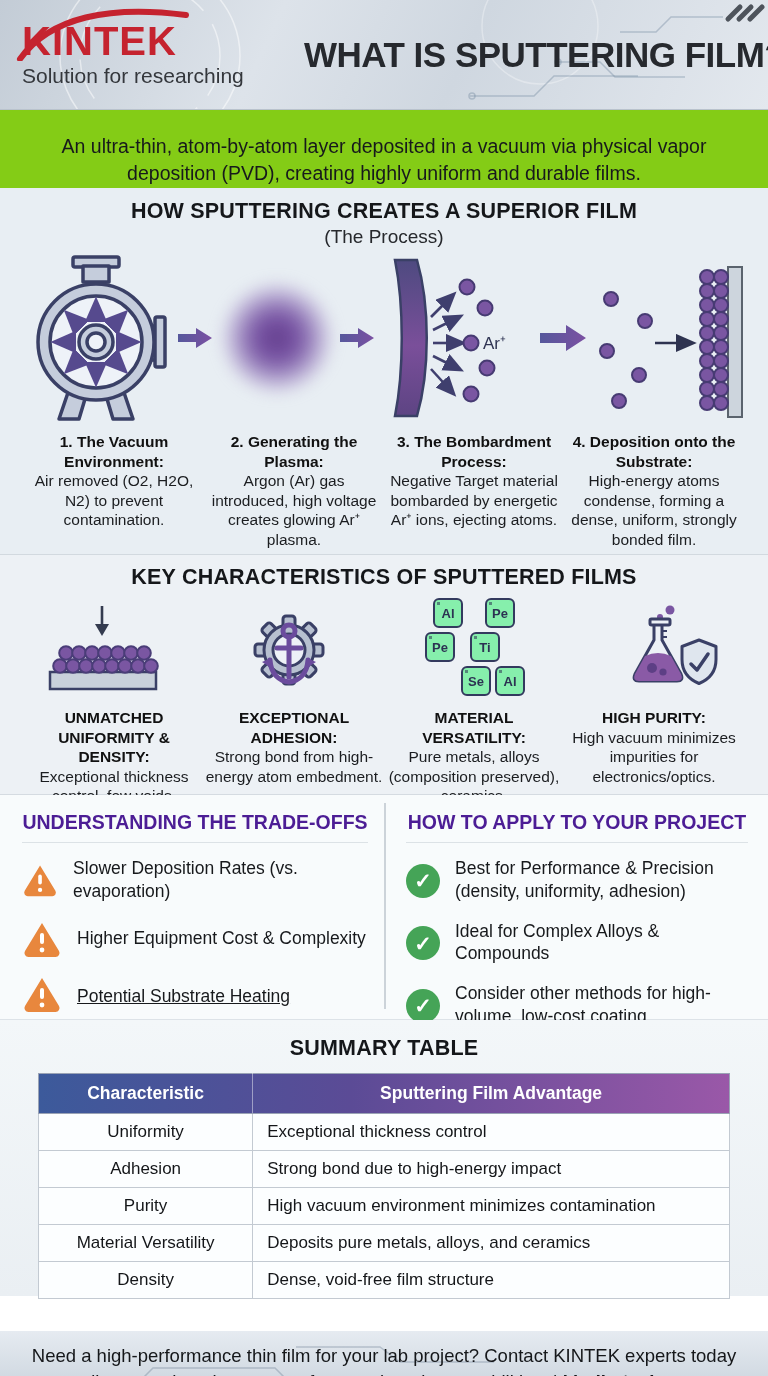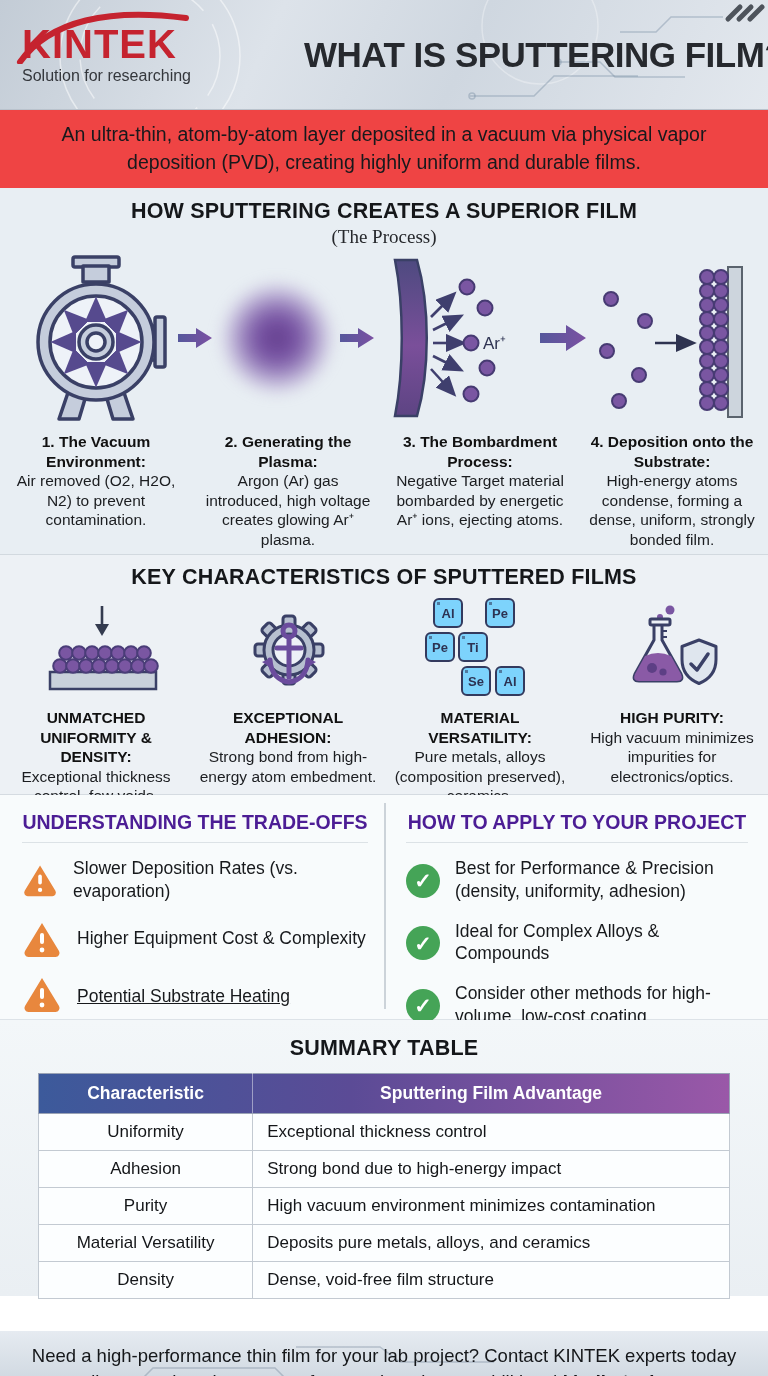--- a/index.html
+++ b/index.html
@@ -12,45 +12,45 @@
   
   .header {
     height: 110px; display: flex; align-items: center; padding: 0 14px 0 22px;
     background: linear-gradient(115deg, #c3ccd6 0%, #dde3ea 35%, #cfd7e0 60%, #e3e8ee 100%);
     border-bottom: 1px solid #b9c2cc; overflow: hidden;
   }
   .deco { position: absolute; inset: 0; pointer-events: none; }
   .logo-block { position: relative; width: 250px; flex: 0 0 250px; z-index: 2; }
   .logo-text { font-size: 40px; font-weight: bold; color: #c5232f; letter-spacing: 1px; line-height: 1; }
   .logo-swoosh { position: absolute; left: -8px; top: -18px; }
-  .tagline { font-size: 16px; color: #34373c; margin-top: 3px; }
+  .tagline { font-size: 21px; color: #34373c; margin-top: 3px; }
   .page-title { flex: 1; text-align: center; font-size: 35px; font-weight: bold; color: #26292e; letter-spacing: -0.5px; white-space: nowrap; z-index: 2; margin-left: 32px; }
 
   
-  .intro { height: 78px; background: #ef4444; display: flex; align-items: center; justify-content: center; }
+  .intro { height: 78px; background: #84cc16; display: flex; align-items: flex-end; justify-content: center; }
   .intro-text { width: 690px; text-align: center; font-size: 19.5px; line-height: 1.42; color: #17191c; }
 
   
   .process { height: 367px; background: #e8eef3; border-bottom: 1px solid #d2d9df; padding-top: 11px; }
   .sec-title { font-size: 21.5px; font-weight: bold; text-align: center; color: #15171a; letter-spacing: 0.2px; }
-  .sec-subtitle { font-size: 19px; text-align: center; color: #26282c; margin-top: 2px; font-family: Liberation Serif, serif; }
+  .sec-subtitle { font-size: 19px; text-align: center; color: #26282c; margin-top: 2px; }
   .pd-row { display: flex; align-items: center; justify-content: center; gap: 5px; height: 172px; margin-top: 4px; }
   .plasma { width: 112px; height: 112px; border-radius: 50%; filter: blur(7px);
     background: radial-gradient(circle,#66428f 0%,#744fa0 22%,rgba(127,95,170,.8) 40%,rgba(155,130,192,.45) 58%,rgba(190,180,215,.15) 72%,rgba(210,210,230,0) 82%); }
-  .steps { display: flex; justify-content: space-between; margin-top: 8px; padding: 0 6px; }
+  .steps { display: flex; justify-content: center; margin-top: 8px; padding: 0 6px; }
   .step { width: 180px; text-align: center; font-size: 15.5px; line-height: 1.26; }
   .step .h { font-weight: bold; color: #111; }
   .step .b { color: #1b1d20; }
 
   
   .chars { height: 240px; background: #edf1f5; border-bottom: 1px solid #d5dbe1; padding-top: 10px; }
   .ch-icons { display: flex; justify-content: center; gap: 8px; align-items: flex-end; height: 108px; }
   .ch-icon-cell { width: 180px; display: flex; justify-content: center; align-items: flex-end; }
   .tiles-box { position: relative; width: 118px; height: 102px; }
-  .tile { position: absolute; width: 30px; height: 30px; background: #7dd3fc; border: 2px solid #333a5e; border-radius: 6px;
+  .tile { position: absolute; width: 30px; height: 30px; background: #86efac; border: 2px solid #333a5e; border-radius: 6px;
     display: flex; align-items: center; justify-content: center; font-size: 13px; font-weight: bold; color: #2c3252; }
   .tile::before { content: ""; position: absolute; left: 2px; top: 2px; width: 3px; height: 3px; background: #2c3252; opacity: .55; }
 
   
   .duo { height: 225px; background: #f8fbfc; border-bottom: 1px solid #dde3e8; display: flex; }
   .col-divider { position: absolute; left: 384px; top: 8px; bottom: 10px; width: 2px; background: #ccd3d9; }
   .half { width: 50%; padding: 16px 16px 0 22px; }
   .half.right { padding: 16px 20px 0 22px; }
   .duo-title { font-size: 19.5px; font-weight: bold; color: #4c1d95; text-align: center; padding-bottom: 8px; border-bottom: 1px solid rgba(170,180,190,0.35); margin-bottom: 14px; }
   .ditem { display: flex; gap: 15px; align-items: center; margin-bottom: 17px; font-size: 17.5px; line-height: 1.3; color: #17191c; }
@@ -314,21 +314,21 @@
         <path d="M28,56 l-9,4 11,7 z" fill="#6b4c9d"></path>
         <path d="M64,56 l9,4 -11,7 z" fill="#6b4c9d"></path>
       </svg>
     </div>
 
     <div class="ch-icon-cell">
       <div class="tiles-box">
         <div class="tile" style="left:14px;top:2px">Al</div>
         <div class="tile" style="left:66px;top:2px">Pe</div>
         <div class="tile" style="left:6px;top:36px">Pe</div>
-        <div class="tile" style="left:39px;top:36px">Ti</div>
+        <div class="tile" style="left:51px;top:36px">Ti</div>
         <div class="tile" style="left:42px;top:70px">Se</div>
         <div class="tile" style="left:76px;top:70px">Al</div>
       </div>
     </div>
 
     <div class="ch-icon-cell">
       <svg width="118" height="96" viewBox="0 0 118 96">
         <circle cx="63" cy="8" r="4.5" fill="#7a56a2"></circle>
         <circle cx="53" cy="15" r="3" fill="#7a56a2"></circle>
         <path d="M47,22 L47,38 L28,72 Q25,79 32,79 L70,79 Q77,79 74,72 L55,38 L55,22 Z" fill="#edf1f7" stroke="#3a4066" stroke-width="3" stroke-linejoin="round"></path>

